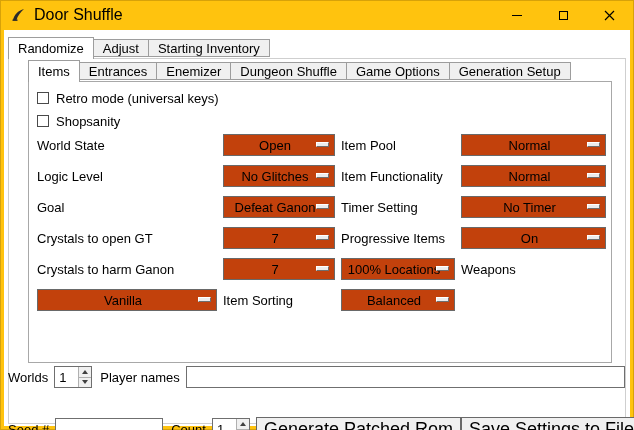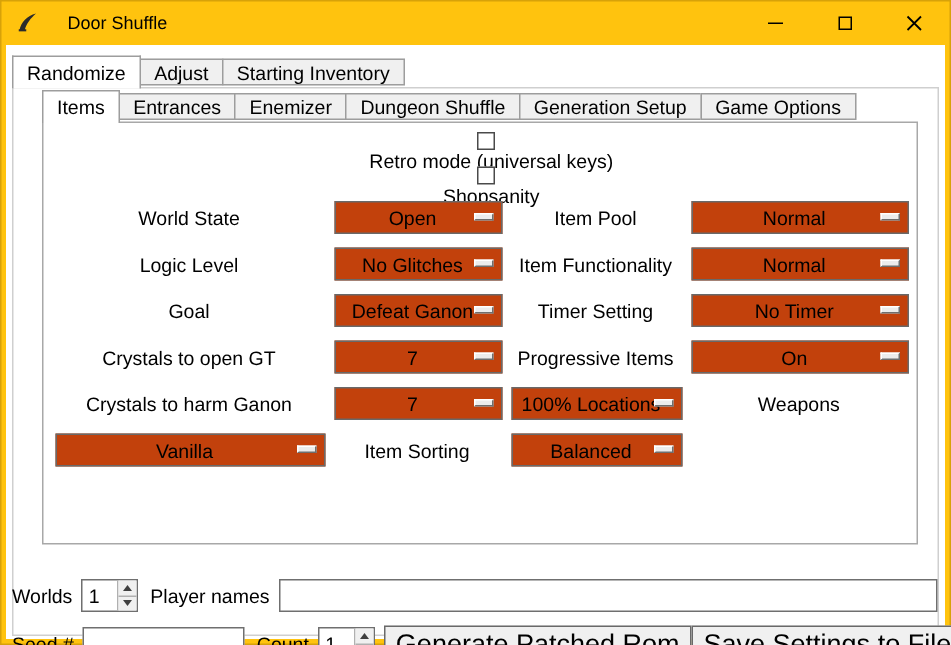--- a/index.html
+++ b/index.html
@@ -16,21 +16,21 @@
     background: #ffc30e;
     box-shadow: inset 0 0 0 1px rgba(140,100,0,0.35);
     overflow: hidden;
   }
   
   .titlebar {
     position: absolute; left: 0; top: 0; width: 100%; height: 30px;
     display: flex; align-items: center;
   }
   .app-icon { margin-left: 11px; width: 14px; height: 14px; display: block; }
-  .title { margin-left: 20px; font-size: 12px; }
+  .title { margin-left: 9px; font-size: 16px; }
   .win-controls { margin-left: auto; display: flex; height: 100%; margin-right: 2px; }
   .win-btn { width: 46px; height: 100%; display: flex; align-items: center; justify-content: center; }
   .min-glyph { width: 10px; height: 1px; background: #000; display: block; }
   .max-glyph { width: 9px; height: 9px; border: 1px solid #000; display: block; background: transparent; }
   
   .client {
     position: absolute; left: 4px; top: 30px; width: 626px; height: 396px;
     background: #fff;
   }
   
@@ -48,52 +48,52 @@
   .tab.selected {
     background: #fff;
     border-bottom: none;
     height: 22px; margin-bottom: 0;
     position: relative; z-index: 4;
   }
   .pane { position: absolute; background: #fff; }
   .pane.outer { left: 4px; top: 28px; width: 618px; height: 366px; border: 1px solid #cfcfcf; z-index: 1; }
   .pane.inner { left: 24px; top: 51px; width: 584px; height: 282px; border: 1px solid #a8a8a8; z-index: 2; padding: 6px 0 0 8px; }
   
-  .cbrow { height: 20px; display: flex; align-items: center; margin-bottom: 3px; flex-direction: column; }
+  .cbrow { height: 20px; display: flex; align-items: center; margin-bottom: 3px; }
   .cb {
     width: 12px; height: 12px; background: #fff;
     border: 1px solid #4a4a4a; display: inline-block; flex: 0 0 auto;
   }
   .cblabel { margin-left: 7px; white-space: nowrap; }
   
   .optgrid {
     display: grid;
     grid-template-columns: 180px 112px 114px 145px;
     column-gap: 6px; row-gap: 9px;
     align-items: center;
     margin-top: 3px;
   }
-  .flabel { text-align: center; white-space: nowrap; padding-right: 2px; }
+  .flabel { text-align: left; white-space: nowrap; padding-right: 2px; }
   .dd {
     position: relative; height: 22px;
     background: #c2410c;
     border: 1px solid #696969;
     display: flex; align-items: center; justify-content: center;
     cursor: default;
   }
   .dd-value { white-space: nowrap; padding-right: 8px; }
   .dd-ind {
     position: absolute; right: 5px; top: 50%; margin-top: -3px;
     width: 13px; height: 5px; background: #ececec;
     border-top: 1px solid #fff; border-left: 1px solid #fff;
     border-right: 1px solid #6e6e6e; border-bottom: 1px solid #6e6e6e;
   }
   
   .brow { position: absolute; display: flex; align-items: center; white-space: nowrap; z-index: 5; }
-  .brow1 { left: 4px; top: 356px; width: 620px; height: 22px; }
+  .brow1 { left: 4px; top: 336px; width: 620px; height: 22px; }
   .brow2 { left: 4px; top: 387px; width: 620px; height: 24px; }
   .blabel { margin-right: 6px; }
   .tinput {
     height: 22px; border: 1px solid #6f6f6f; background: #fff;
     font-family: "Liberation Sans", "DejaVu Sans", sans-serif; font-size: 13px;
     padding: 0 4px; outline: none;
   }
   .player-input { flex: 1; margin-right: 3px; }
   .seed-input { width: 108px; margin-right: 8px; }
   .spin {
@@ -149,22 +149,22 @@
       <div class="tab">Adjust</div>
       <div class="tab">Starting Inventory</div>
     </div>
     <div class="pane outer"></div>
 
     <div class="tabbar inner">
       <div class="tab selected">Items</div>
       <div class="tab">Entrances</div>
       <div class="tab">Enemizer</div>
       <div class="tab">Dungeon Shuffle</div>
+      <div class="tab">Game Options</div>
       <div class="tab">Generation Setup</div>
-      <div class="tab">Game Options</div>
     </div>
 
     <div class="pane inner">
 
       <div class="cbrow">
         <span class="cb"></span>
         <span class="cblabel">Retro mode (universal keys)</span>
       </div>
       <div class="cbrow">
         <span class="cb"></span>

